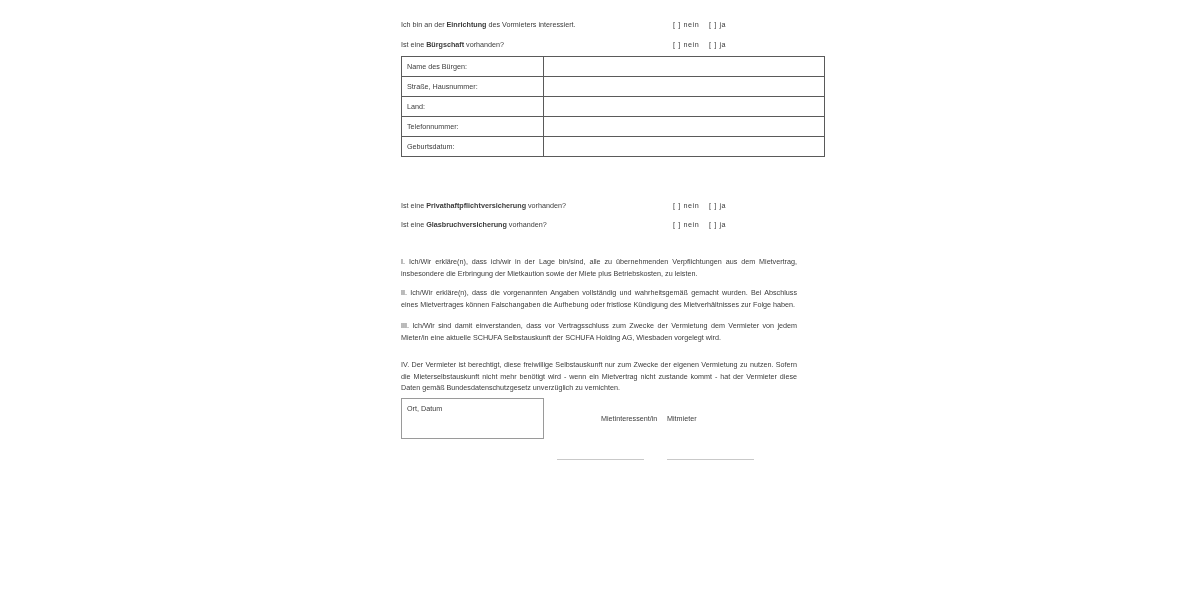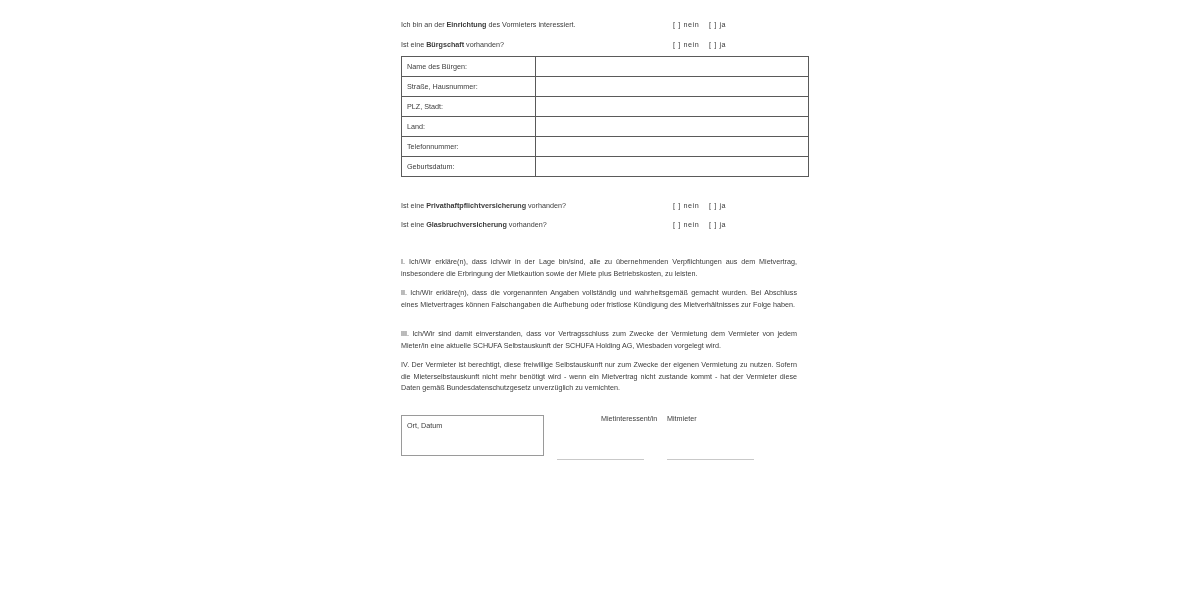--- a/index.html
+++ b/index.html
@@ -58,21 +58,21 @@
     left: 0;
     top: 56px;
     width: 395px;
     border-collapse: collapse;
     table-layout: fixed;
   }
   .gtable td {
     border: 1px solid #ululu;
     border: 1px solid #5a5a5a;
     height: 19px;
-    padding: 0 0 0 5px;
+    padding: 0 8px 0 5px;
     font-size: 7.2px;
     vertical-align: middle;
     color: #3b3b3b;
   }
   .gtable td.label { width: 128px; }
   .gtable td.value { width: 267px; }
 
   
   .para {
     position: absolute;
@@ -82,21 +82,21 @@
     line-height: 11.6px;
     text-align: justify;
     text-justify: inter-word;
   }
   .para b { font-weight: normal; }
 
   
   .ortbox {
     position: absolute;
     left: 0;
-    top: 415px;
+    top: 398px;
     width: 143px;
     height: 41px;
     border: 1px solid #9a9a9a;
     box-sizing: border-box;
   }
   .ortbox .lbl {
     position: absolute;
     left: 5px;
     top: 5px;
     font-size: 7.2px;
@@ -141,24 +141,20 @@
     <tbody>
       <tr>
         <td class="label">Name des Bürgen:</td>
         <td class="value"></td>
       </tr>
       <tr>
         <td class="label">Straße, Hausnummer:</td>
         <td class="value"></td>
       </tr>
       <tr>
-        <td class="label">PLZ, Stadt:</td>
-        <td class="value"></td>
-      </tr>
-      <tr>
         <td class="label">Land:</td>
         <td class="value"></td>
       </tr>
       <tr>
         <td class="label">Telefonnummer:</td>
         <td class="value"></td>
       </tr>
       <tr>
         <td class="label">Geburtsdatum:</td>
         <td class="value"></td>
@@ -175,21 +171,21 @@
   <div class="qrow" style="top:218px;">
     <span class="qtext"><span>Ist eine </span><b>Glasbruchversicherung</b><span> vorhanden?</span></span>
     <span class="opt opt-nein brk">[   ] nein</span>
     <span class="opt opt-ja brk">[   ] ja</span>
   </div>
 
   <div class="para" style="top:256px;"><b>I. Ich/Wir</b><span> erkläre(n), dass ich/wir in der Lage bin/sind, alle zu übernehmenden Verpflichtungen aus dem Mietvertrag, insbesondere die Erbringung der Mietkaution sowie der Miete plus Betriebskosten, zu leisten.</span></div>
 
   <div class="para" style="top:287px;"><b>II. Ich/Wir</b><span> erkläre(n), dass die vorgenannten Angaben vollständig und wahrheitsgemäß gemacht wurden. Bei Abschluss eines Mietvertrages können Falschangaben die Aufhebung oder fristlose Kündigung des Mietverhältnisses zur Folge haben.</span></div>
 
-  <div class="para" style="top:328px;"><b>III. Ich/Wir</b><span> sind damit einverstanden, dass vor Vertragsschluss zum Zwecke der Vermietung dem Vermieter von jedem Mieter/in eine aktuelle SCHUFA Selbstauskunft der SCHUFA Holding AG, Wiesbaden vorgelegt wird.</span></div>
+  <div class="para" style="top:320px;"><b>III. Ich/Wir</b><span> sind damit einverstanden, dass vor Vertragsschluss zum Zwecke der Vermietung dem Vermieter von jedem Mieter/in eine aktuelle SCHUFA Selbstauskunft der SCHUFA Holding AG, Wiesbaden vorgelegt wird.</span></div>
 
   <div class="para" style="top:359px;"><b>IV. Der Vermieter</b><span> ist berechtigt, diese freiwillige Selbstauskunft nur zum Zwecke der eigenen Vermietung zu nutzen. Sofern die Mieterselbstauskunft nicht mehr benötigt wird - wenn ein Mietvertrag nicht zustande kommt - hat der Vermieter diese Daten gemäß Bundesdatenschutzgesetz unverzüglich zu vernichten.</span></div>
 
   <div class="ortbox">
     <span class="lbl">Ort, Datum</span>
   </div>
 
   <div class="siglabel a">Mietinteressent/in</div>
   <div class="siglabel b">Mitmieter</div>
 

